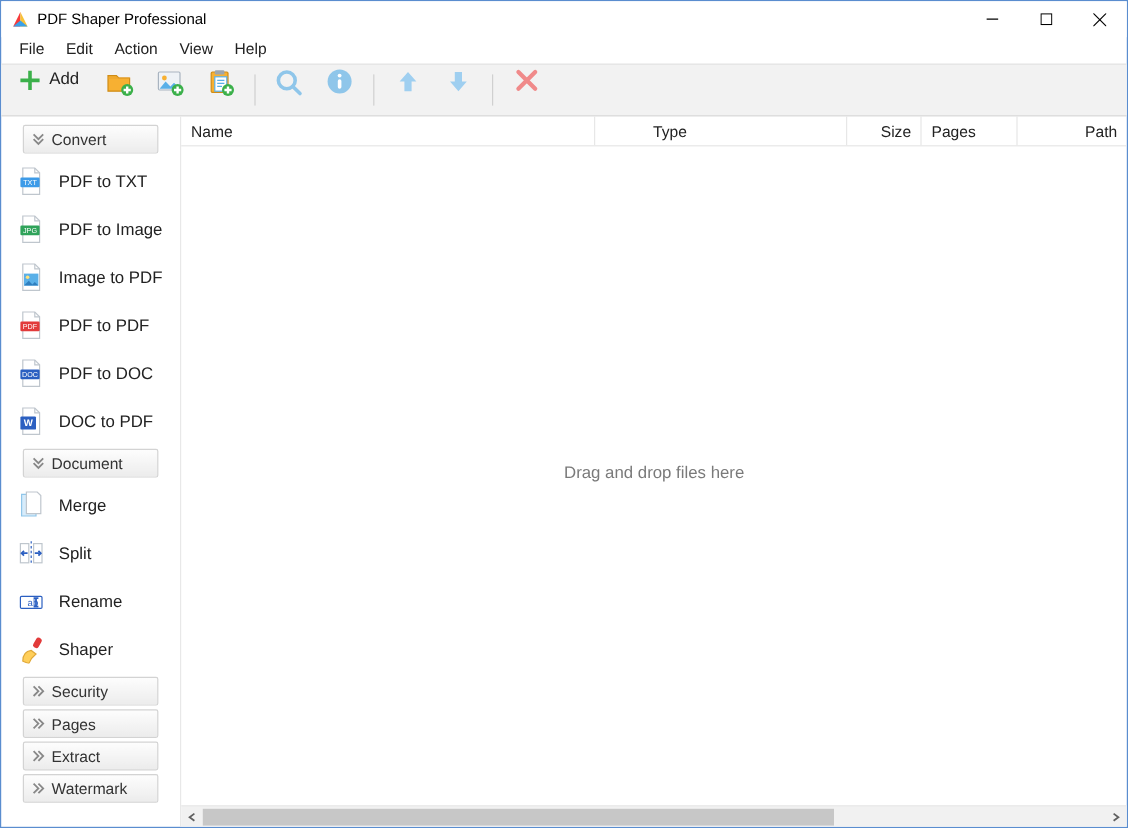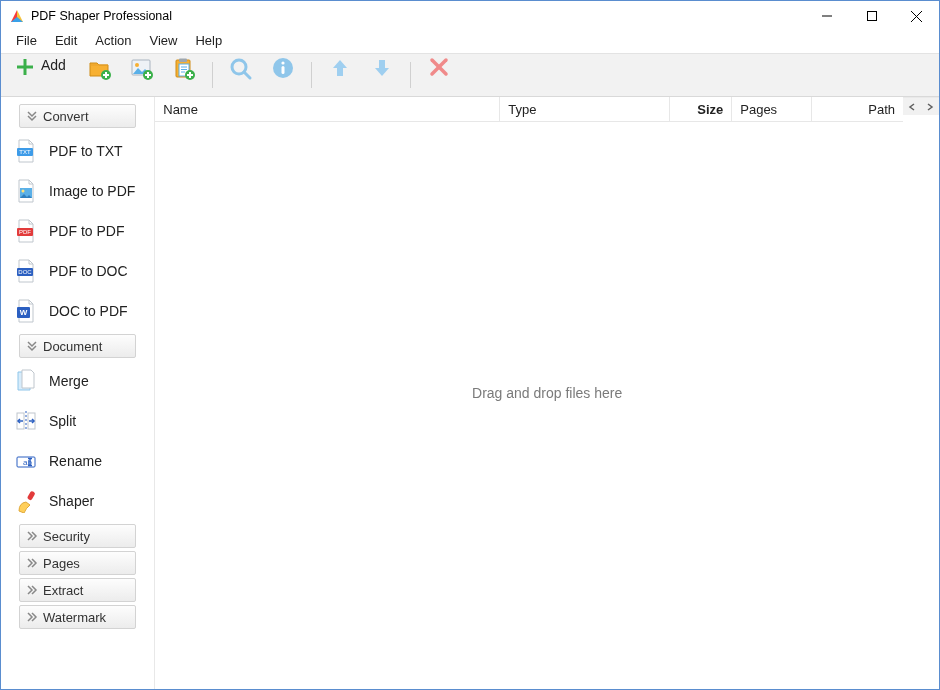--- a/index.html
+++ b/index.html
@@ -105,43 +105,43 @@
     font-size: 14px;
     color:#222;
     text-align:right;
   }
   .side-icon { width:22px; height:24px; display:flex; align-items:center; justify-content:center; }
 
   
   .file-area {
     flex:1;
     display:flex;
-    flex-direction:row;
+    flex-direction:column;
     position:relative;
   }
   .col-headers {
     height:25px;
     border-bottom:1px solid #e7e7e7;
     display:flex;
     align-items:center;
     font-size:13px;
     color:#222;
   }
   .col {
     padding: 0 8px;
     height:100%;
     display:flex;
     align-items:center;
     border-right:1px solid #e7e7e7;
   }
   .col.right { justify-content:flex-end; }
   .col:last-child { border-right:none;margin-left:48px; }
   .col-name { width: 345px; }
-  .col-type { width: 170px; }
-  .col-size { width: 62px; font-weight: bold; }
+  .col-type { width: 170px; margin-left: 40px; }
+  .col-size { width: 62px; }
   .col-pages { width: 80px; }
   .col-path { flex:1; }
 
   .drop-placeholder {
     position:absolute;
     top:50%; left:50%;
     transform:translate(-50%,-50%);
     color:#7a7a7a;
     font-size:14px;
   }
@@ -328,20 +328,31 @@
         <svg width="22" height="24" viewBox="0 0 22 24">
           <path d="M4 1 h10 l4 4 v18 h-14 z" fill="#fff" stroke="#bfc6cd"></path>
           <path d="M14 1 v4 h4" fill="none" stroke="#bfc6cd"></path>
           <rect x="2" y="9" width="16" height="8" rx="1" fill="#3d9be8"></rect>
           <text x="10" y="15.2" font-size="6" fill="#fff" text-anchor="middle" font-family="Arial">TXT</text>
         </svg>
       </span>
       <span>PDF to TXT</span>
     </div>
 
+    <div class="side-item">
+      <span class="side-icon">
+        <svg width="22" height="24" viewBox="0 0 22 24">
+          <path d="M4 1 h10 l4 4 v18 h-14 z" fill="#fff" stroke="#bfc6cd"></path>
+          <path d="M14 1 v4 h4" fill="none" stroke="#bfc6cd"></path>
+          <rect x="2" y="9" width="16" height="8" rx="1" fill="#2fa35a"></rect>
+          <text x="10" y="15.2" font-size="6" fill="#fff" text-anchor="middle" font-family="Arial">JPG</text>
+        </svg>
+      </span>
+      <span>PDF to Image</span>
+    </div>
 
     <div class="side-item">
       <span class="side-icon">
         <svg width="22" height="24" viewBox="0 0 22 24">
           <path d="M4 1 h10 l4 4 v18 h-14 z" fill="#fff" stroke="#bfc6cd"></path>
           <path d="M14 1 v4 h4" fill="none" stroke="#bfc6cd"></path>
           <rect x="5" y="9" width="12" height="10" fill="#5ab0e8"></rect>
           <circle cx="8" cy="12" r="1.5" fill="#ffe27a"></circle>
           <path d="M5 19 l4 -4 l3 3 l2 -2 l3 3 z" fill="#2f7fbf"></path>
         </svg>

